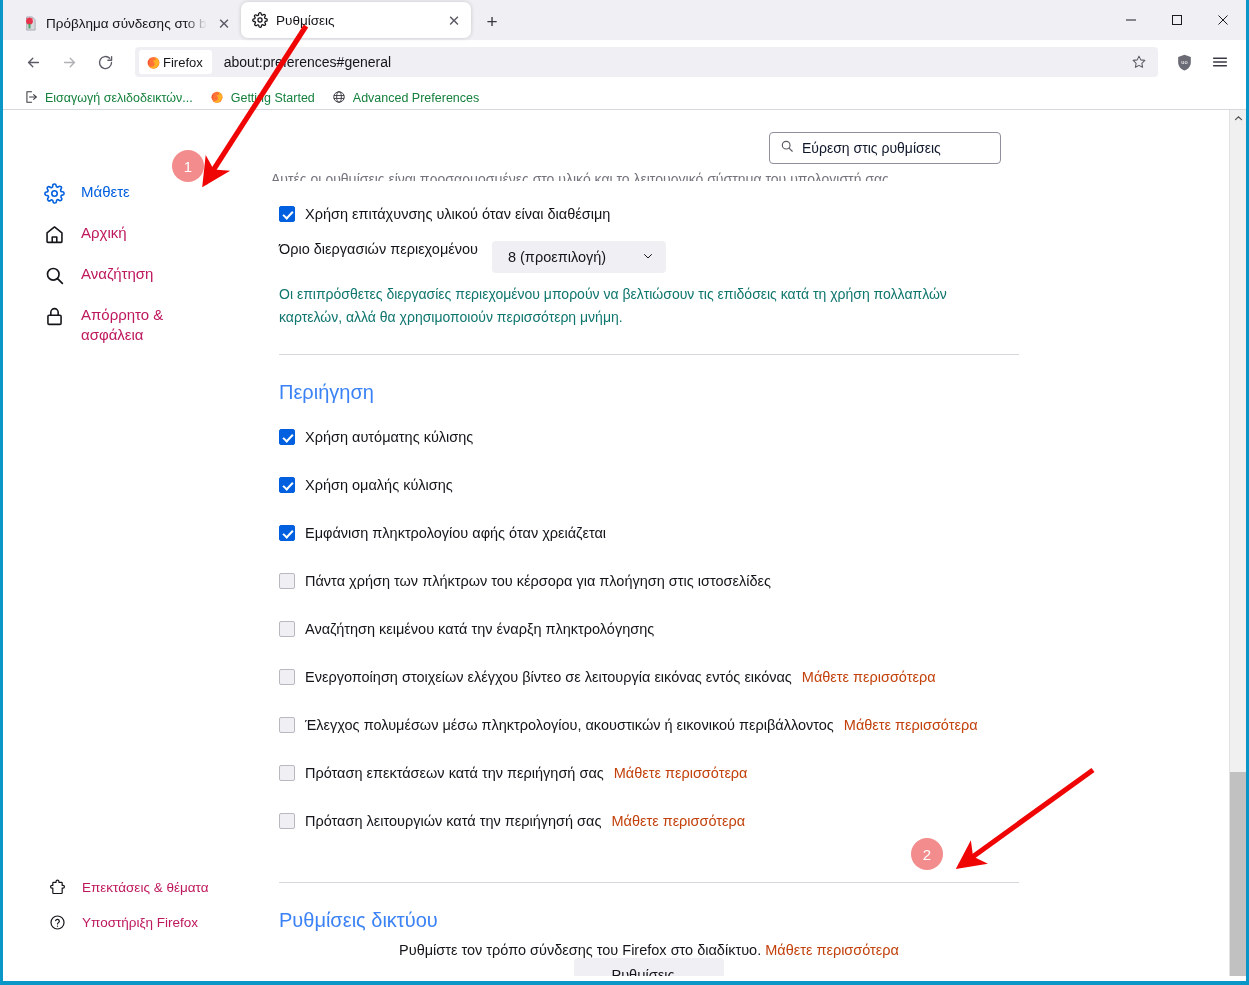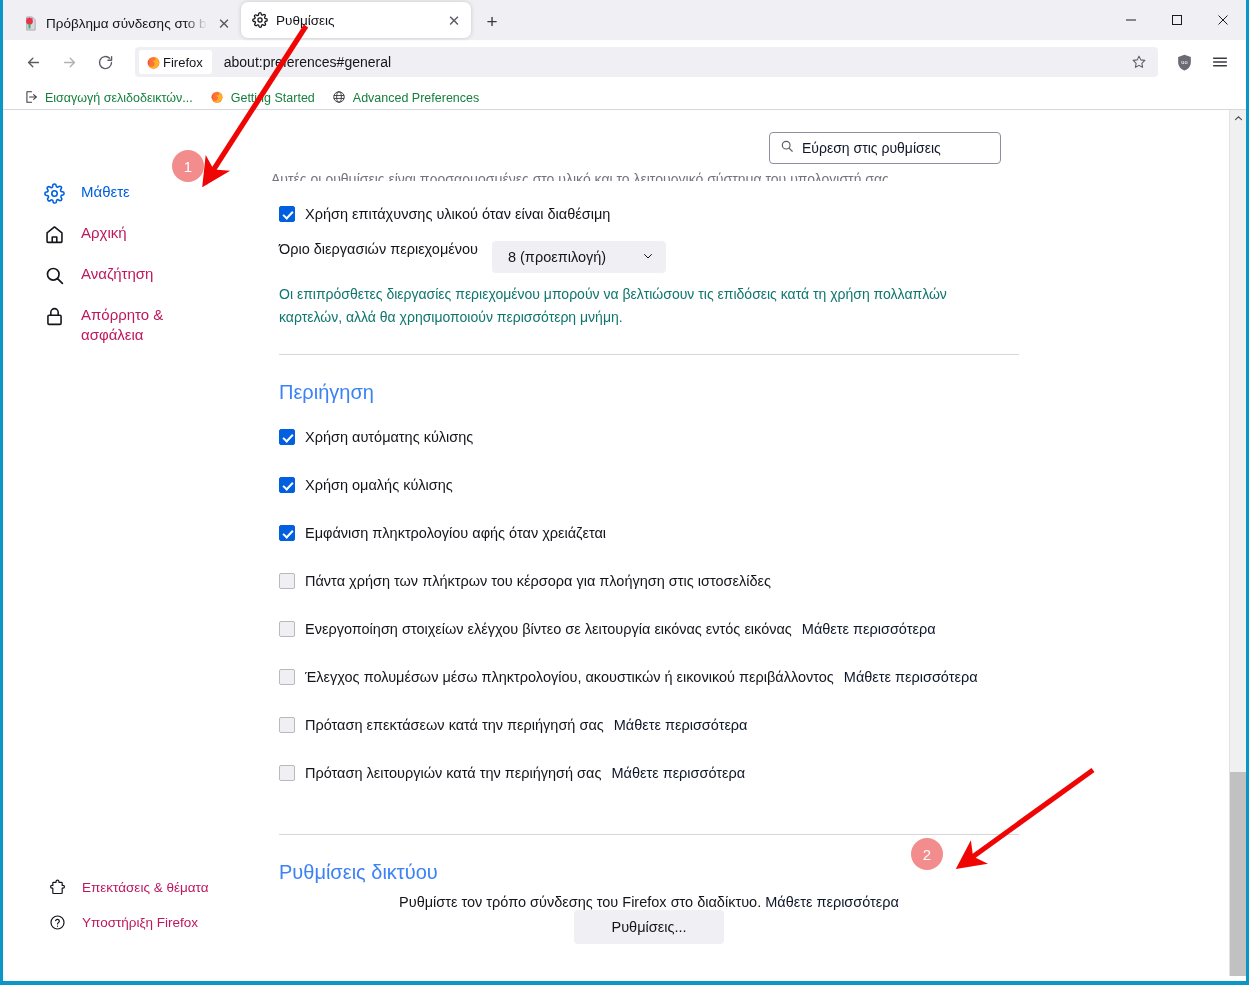--- a/index.html
+++ b/index.html
@@ -219,21 +219,21 @@
   }
   .cbox.on { background: #0060df; border: 1px solid #0060df; position: relative; }
   .cbox.on::after {
     content: ""; position: absolute;
     left: 4.5px; top: 1.5px;
     width: 4px; height: 8px;
     border: solid #ffffff; border-width: 0 2px 2px 0;
     transform: rotate(43deg);
   }
   .cbox.off { background: #f0f0f4; border: 1px solid #b8b8bf; }
-  .lnk { color: #0f172a; }
+  .lnk { color: #c2410c; }
 
   .selrow {
     display: flex; align-items: flex-start;
     gap: 14px; margin: 12px 0 6px 8px;
     font-size: 14.5px; color: #15141a;
   }
   .select {
     height: 32px; min-width: 174px;
     background: #f0f0f4;
     border-radius: 4px;
@@ -555,20 +555,24 @@
         <div class="checkrow">
           <span class="cbox on"></span>
           <span>Εμφάνιση πληκτρολογίου αφής όταν χρειάζεται</span>
         </div>
         <div class="checkrow">
           <span class="cbox off"></span>
           <span>Πάντα χρήση των πλήκτρων του κέρσορα για πλοήγηση στις ιστοσελίδες</span>
         </div>
         <div class="checkrow">
           <span class="cbox off"></span>
+          <span>Αναζήτηση κειμένου κατά την έναρξη πληκτρολόγησης</span>
+        </div>
+        <div class="checkrow">
+          <span class="cbox off"></span>
           <span>Ενεργοποίηση στοιχείων ελέγχου βίντεο σε λειτουργία εικόνας εντός εικόνας</span>
           <span class="lnk">Μάθετε περισσότερα</span>
         </div>
         <div class="checkrow">
           <span class="cbox off"></span>
           <span>Έλεγχος πολυμέσων μέσω πληκτρολογίου, ακουστικών ή εικονικού περιβάλλοντος</span>
           <span class="lnk">Μάθετε περισσότερα</span>
         </div>
         <div class="checkrow">
           <span class="cbox off"></span>

